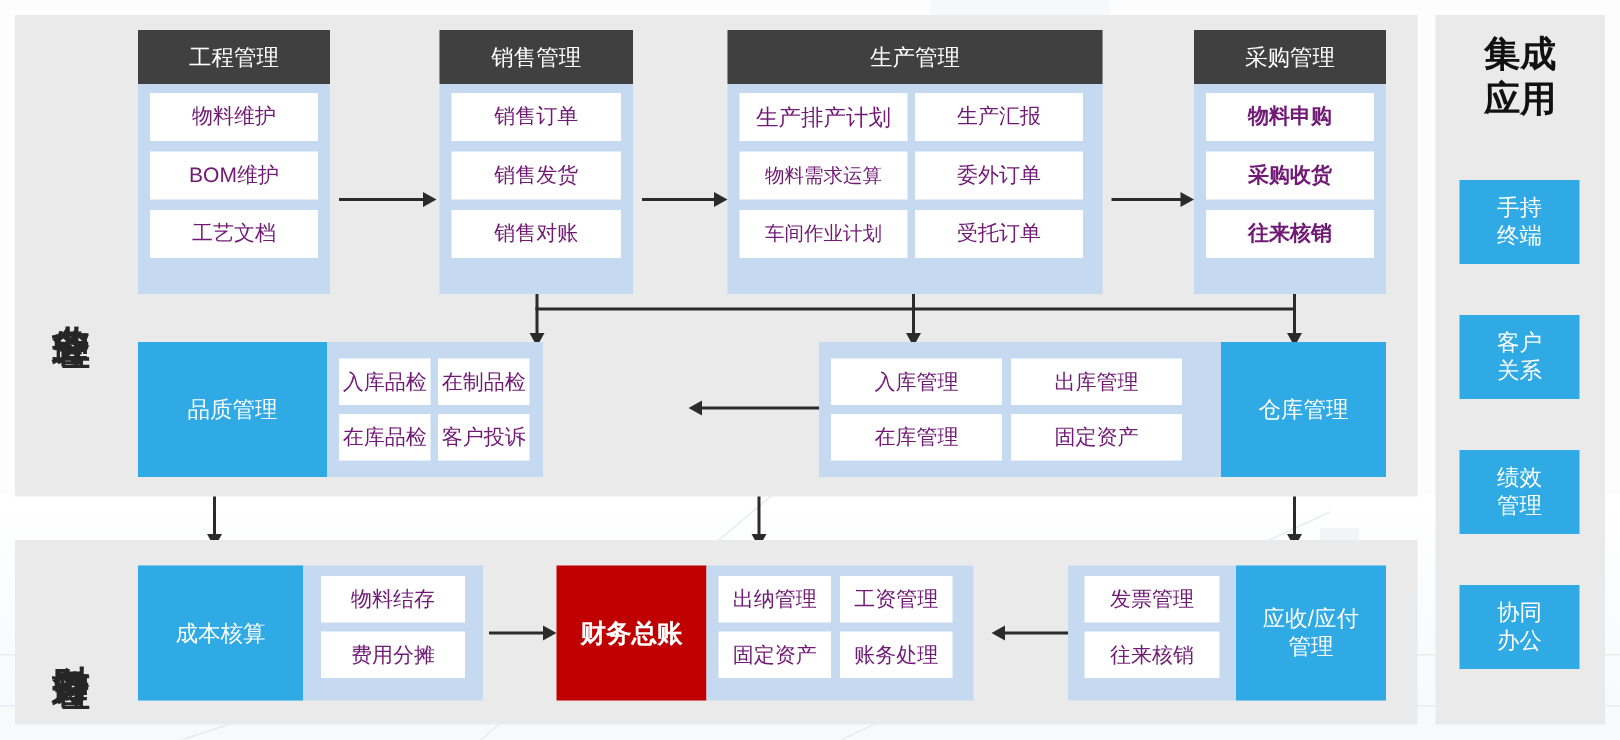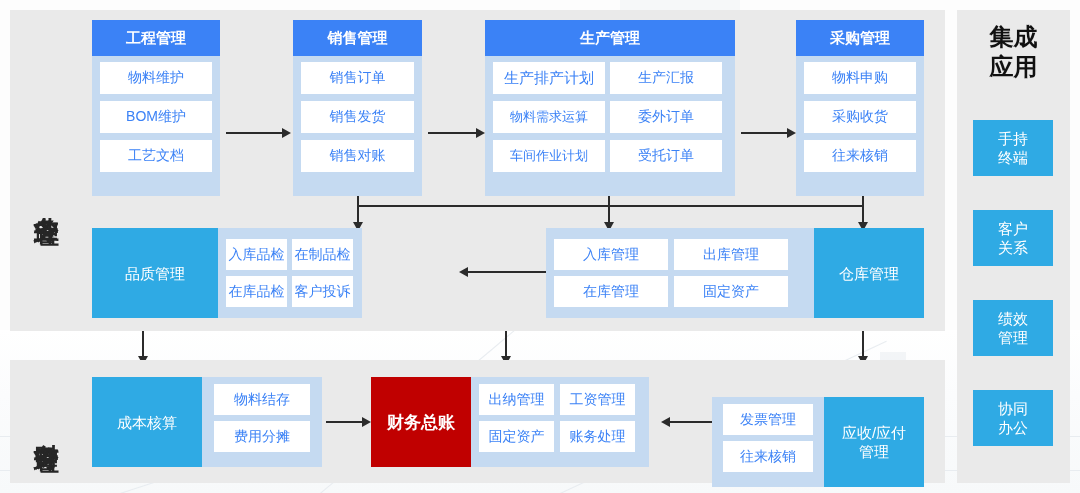--- a/index.html
+++ b/index.html
@@ -30,29 +30,28 @@
     line-height:33px;text-align:center;
     writing-mode:vertical-rl;
     letter-spacing:2px;
   }
   #label-business{left:30px;top:100px;height:200px;}
   #label-finance{left:30px;top:372px;height:110px;}
 
   
   .group{position:absolute;background:#c5daf1;box-sizing:border-box;}
   .group .hdr{
-    background:#3b82f6;color:#ffffff;
+    background:#404040;color:#ffffff;
     font-size:15px;text-align:center;
     display:flex;align-items:center;justify-content:center;
     box-sizing:border-box;
-    font-weight:bold;
   }
   .group .items{display:flex;flex-wrap:wrap;box-sizing:border-box;}
   .cell{
-    background:#ffffff;color:#3b82f6;font-size:14px;
+    background:#ffffff;color:#701a75;font-size:14px;
     display:flex;align-items:center;justify-content:center;
     box-sizing:border-box;white-space:nowrap;
   }
 
   
   .group.side{display:flex;}
   .sidehdr{
     background:#2faae4;color:#ffffff;font-size:15px;
     display:flex;align-items:center;justify-content:center;text-align:center;
     line-height:19px;box-sizing:border-box;flex:none;
@@ -142,21 +141,21 @@
       <div class="cell" style="height:32px;width:112px;margin:0 5px 0 0;font-size:13px;">车间作业计划</div>
       <div class="cell" style="height:32px;width:112px;margin:0;">受托订单</div>
     </div>
   </div>
 
   <div class="arrow h" style="left:741px;top:132px;width:48px;"></div>
   <div class="head right" style="left:787px;top:128px;"></div>
 
   <div class="group" id="g-pur" style="left:796px;top:20px;width:128px;height:176px;">
     <div class="hdr" style="height:36px;">采购管理</div>
-    <div class="items" style="padding:6px 8px;gap:7px;flex-direction:column;height:140px;">
+    <div class="items" style="padding:6px 8px;gap:7px;flex-direction:column;height:140px;font-weight:bold;">
       <div class="cell" style="height:32px;width:112px;">物料申购</div>
       <div class="cell" style="height:32px;width:112px;">采购收货</div>
       <div class="cell" style="height:32px;width:112px;">往来核销</div>
     </div>
   </div>
 
   <div class="arrow h" style="left:357px;top:205px;width:506px;"></div>
 
   <div class="arrow v" style="left:357px;top:196px;height:10px;"></div>
 
@@ -224,21 +223,21 @@
       <div class="cell" style="height:31px;width:75px;margin:0 6px 6px 0;">出纳管理</div>
       <div class="cell" style="height:31px;width:75px;margin:0 0 6px 0;">工资管理</div>
       <div class="cell" style="height:31px;width:75px;margin:0 6px 0 0;">固定资产</div>
       <div class="cell" style="height:31px;width:75px;margin:0;">账务处理</div>
     </div>
   </div>
 
   <div class="arrow h" style="left:670px;top:421px;width:42px;"></div>
   <div class="head left" style="left:661px;top:417px;"></div>
 
-  <div class="group side" id="g-recv" style="left:712px;top:397px;width:212px;height:90px;">
+  <div class="group side" id="g-recv" style="left:712px;top:377px;width:212px;height:90px;">
     <div class="gridcells" style="padding:7px 8px;flex-direction:column;">
       <div class="cell" style="height:31px;width:90px;margin:0 0 6px 0;">发票管理</div>
       <div class="cell" style="height:31px;width:90px;margin:0;">往来核销</div>
     </div>
     <div class="sidehdr" style="width:100px;height:90px;">应收/应付<br>管理</div>
   </div>
 
   <div class="region" id="region-integrated"></div>
   <div class="int-title">集成<br>应用</div>
 

